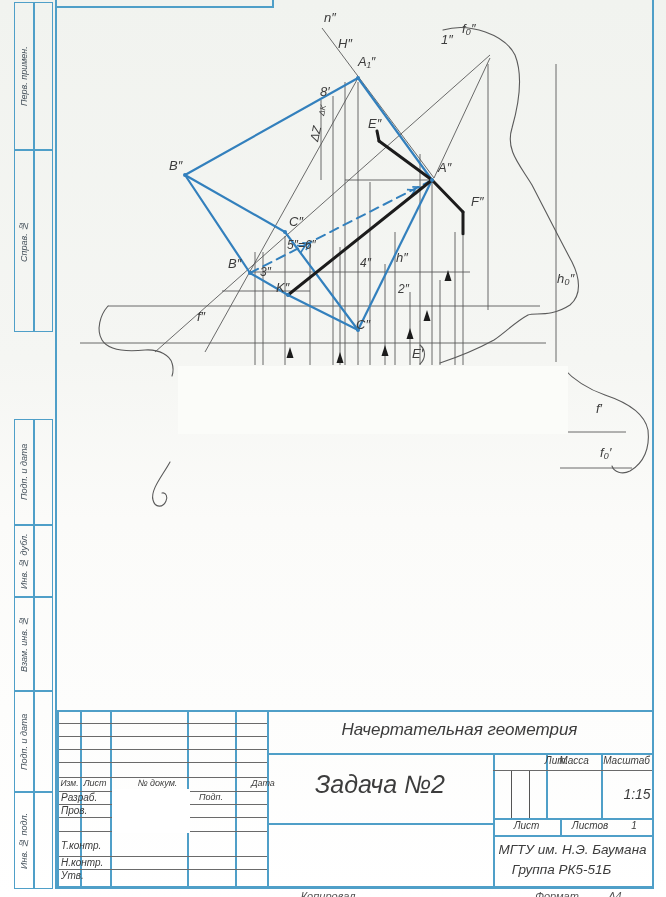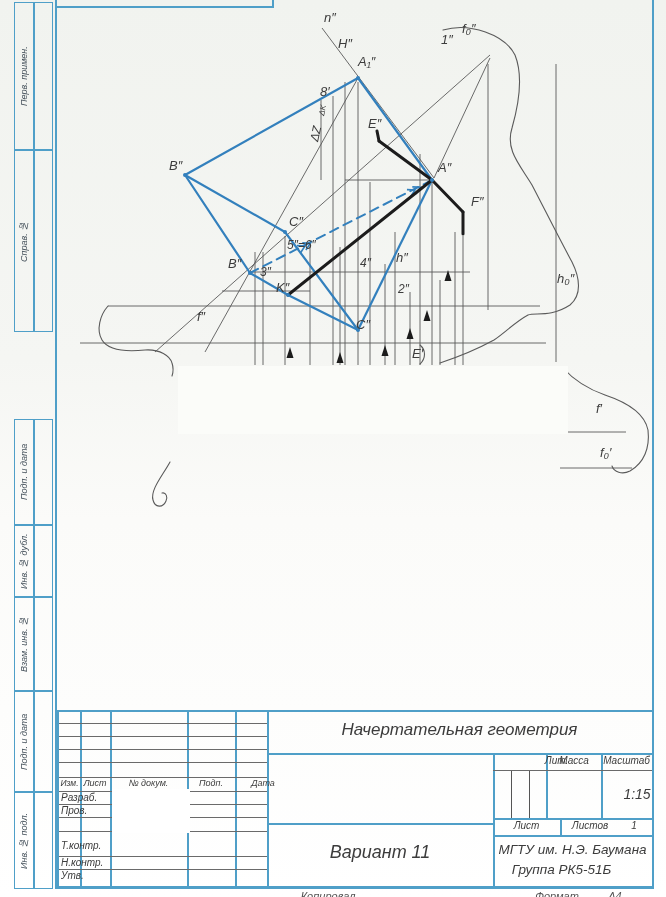--- a/index.html
+++ b/index.html
@@ -198,35 +198,35 @@
     <div class="h" style="left:0;top:144px;width:208px;"></div>
     <div class="h" style="left:0;top:157px;width:208px;"></div>
 
     <div class="hb" style="left:208px;top:41px;width:385px;"></div>
     <div class="h" style="left:434px;top:58px;width:159px;"></div>
     <div class="hb" style="left:434px;top:106px;width:159px;"></div>
     <div class="hb" style="left:434px;top:123px;width:159px;"></div>
     <div class="hb" style="left:208px;top:111px;width:226px;"></div>
 
     <div class="txt" style="left:208px;top:8px;width:385px;font-size:17px;">Начертательная геометрия</div>
-    <div class="txt" style="left:208px;top:130px;width:226px;font-size:18px;">Вариант 11</div>
+    <div class="txt" style="left:208px;top:58px;width:226px;font-size:25px;">Задача №2</div>
     <div class="txt" style="left:434px;top:43px;width:67px;font-size:10px;margin-left:30px;">Лит.</div>
     <div class="txt" style="left:487px;top:43px;width:56px;font-size:10px;">Масса</div>
     <div class="txt" style="left:542px;top:43px;width:51px;font-size:10px;">Масштаб</div>
     <div class="txt" style="left:542px;top:74px;width:72px;font-size:14px;">1:15</div>
     <div class="txt" style="left:434px;top:108px;width:67px;font-size:10px;">Лист</div>
     <div class="txt" style="left:501px;top:108px;width:60px;font-size:10px;">Листов</div>
     <div class="txt" style="left:560px;top:108px;width:30px;font-size:10px;">1</div>
     <div class="txt" style="left:434px;top:130px;width:159px;font-size:13.5px;">МГТУ им. Н.Э. Баумана</div>
     <div class="txt" style="left:434px;top:150px;width:137px;font-size:13.5px;">Группа РК5-51Б</div>
 
     <div class="txt" style="left:0;top:66px;width:21px;font-size:8.5px;">Изм.</div>
     <div class="txt" style="left:21px;top:66px;width:30px;font-size:9px;">Лист</div>
-    <div class="txt" style="left:51px;top:66px;width:77px;font-size:9px;">№ докум.</div>
-    <div class="txt" style="left:128px;top:66px;width:48px;font-size:9px;">Подп.</div>
+    <div class="txt" style="left:51px;top:66px;width:77px;font-size:9px;padding-left:9px;">№ докум.</div>
+    <div class="txt" style="left:128px;top:80px;width:48px;font-size:9px;">Подп.</div>
     <div class="txt" style="left:176px;top:66px;width:56px;font-size:9px;">Дата</div>
 
     <div class="lbl" style="left:2px;top:80px;">Разраб.</div>
     <div class="lbl" style="left:2px;top:93px;">Пров.</div>
     <div class="lbl" style="left:2px;top:106px;margin-top:22px;">Т.контр.</div>
     <div class="lbl" style="left:2px;top:145px;">Н.контр.</div>
     <div class="lbl" style="left:2px;top:158px;">Утв.</div>
 
     <div class="whiteout" style="left:53px;top:77px;width:78px;height:44px;"></div>
   </div>

